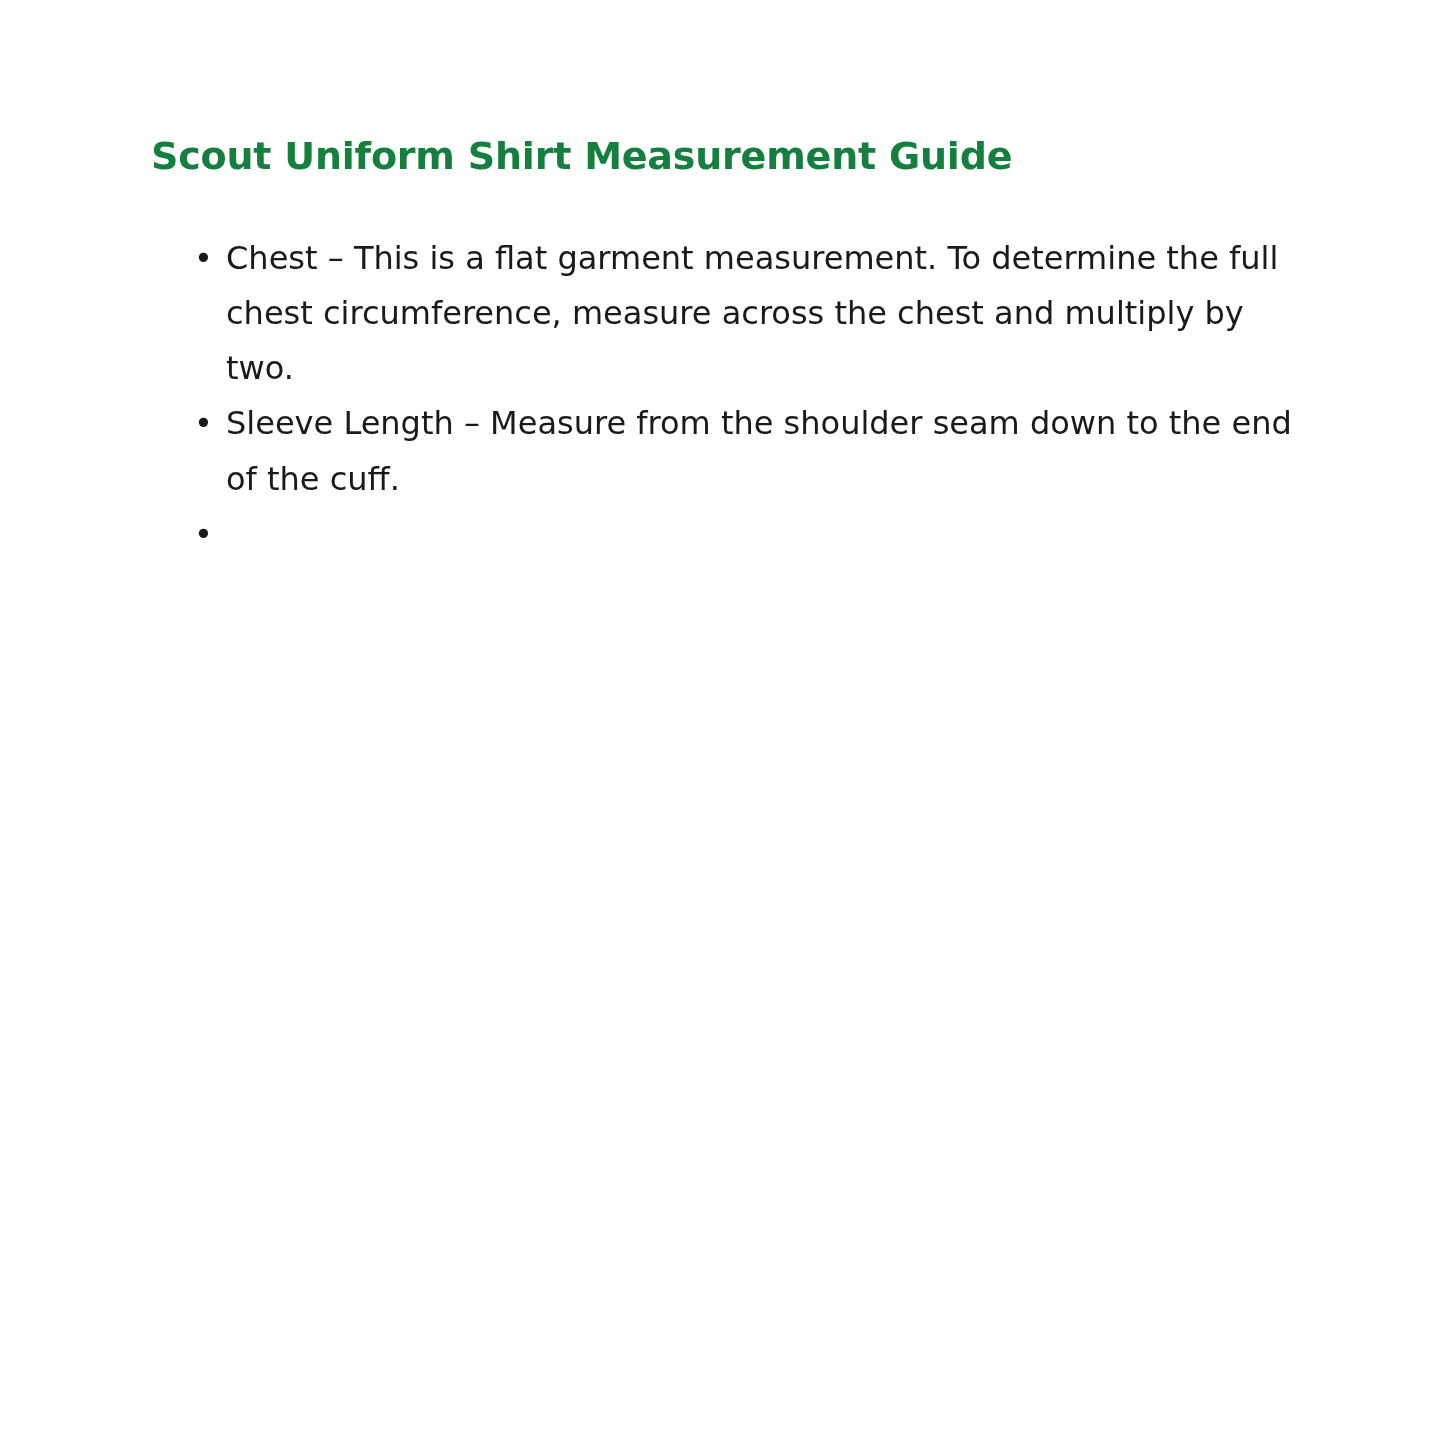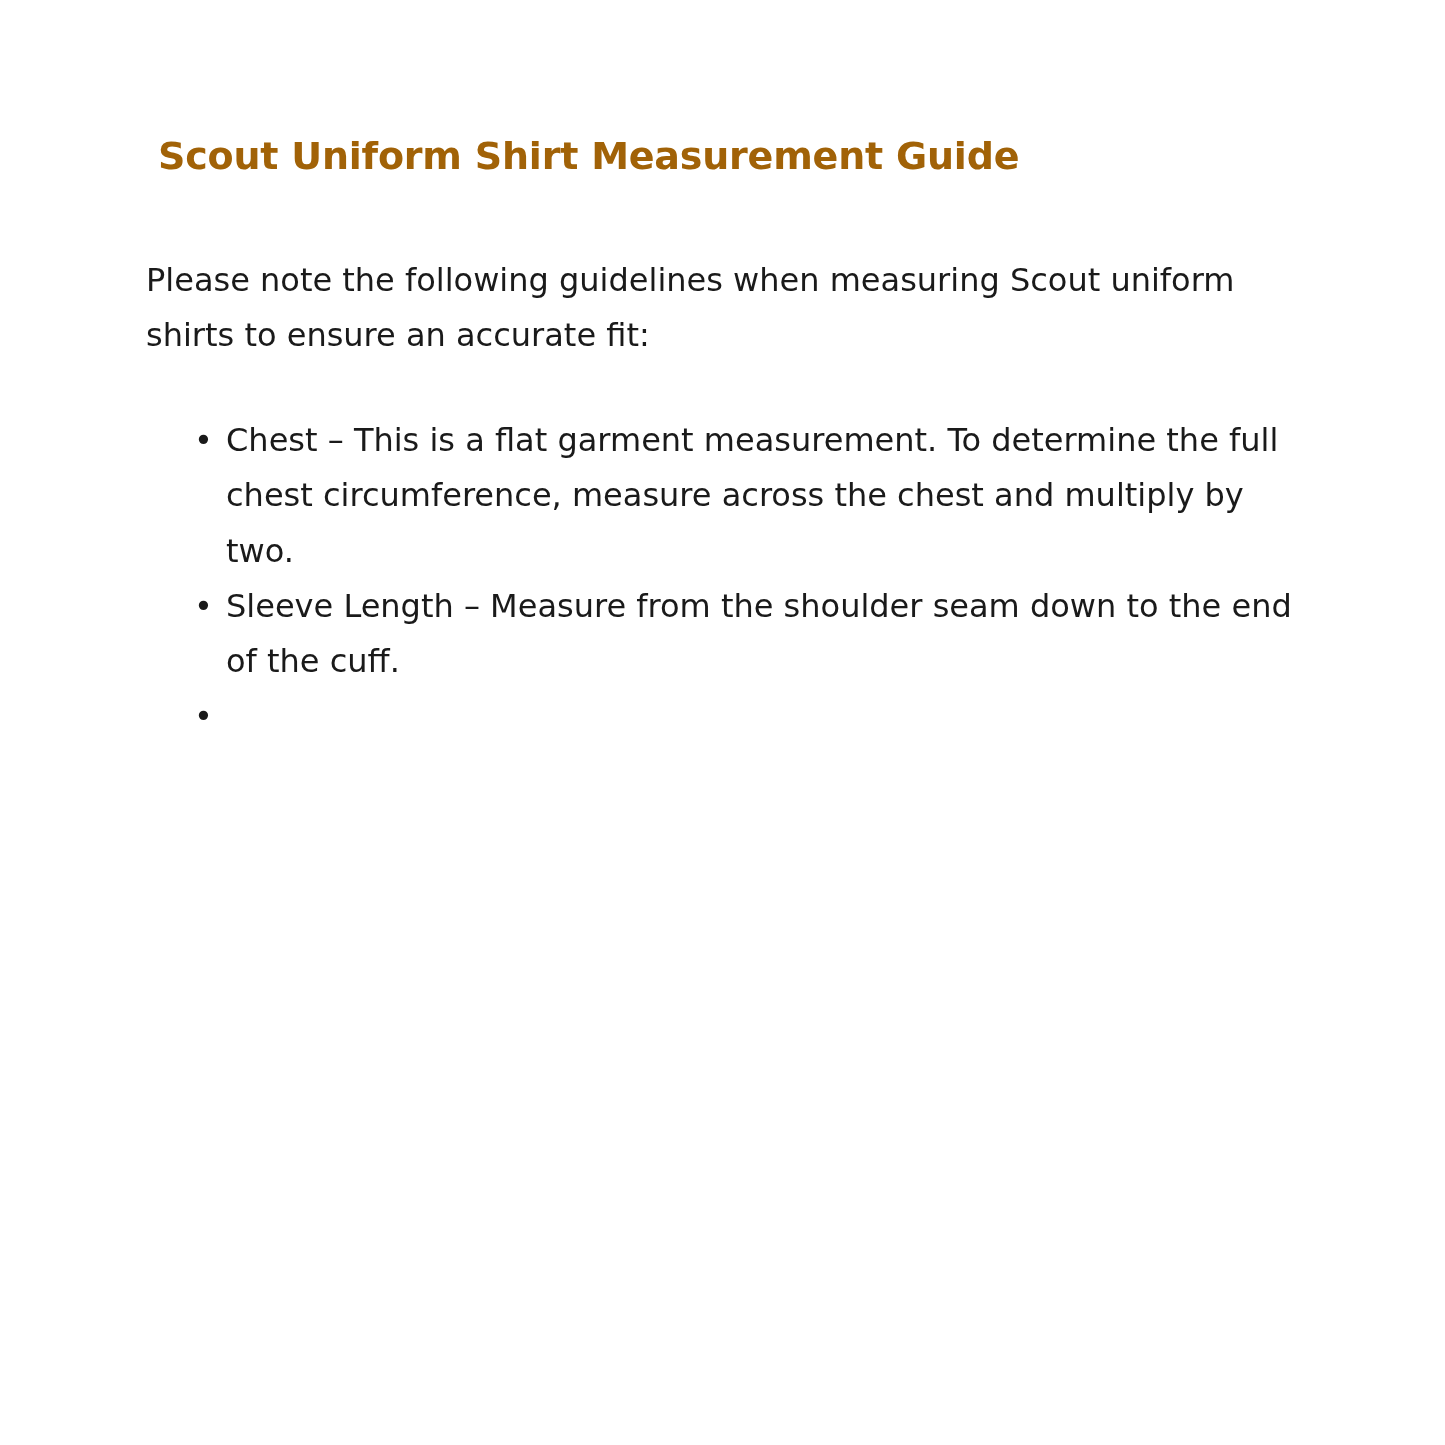--- a/index.html
+++ b/index.html
@@ -18,22 +18,22 @@
     box-sizing: border-box;
     width: 1445px;
     height: 1445px;
     padding: 132px 148px 0 146px;
   }
   .doc-title {
     font-size: 38px;
     font-weight: 700;
     letter-spacing: -0.2px;
     line-height: 1.3;
-    margin: 0 0 0 12px;
-    color: #a16207;
+    margin: 0 0 0 5px;
+    color: #15803d;
   }
   .intro {
     font-size: 32px;
     line-height: 1.72;
     margin: 72px 0 0 0;
     max-width: 1115px;
     color: #1a1a1a;
     font-weight: 400;
   }
   .bullet-list {
@@ -58,21 +58,20 @@
     line-height: 1.72;
   }
 </style>
 </head>
 <body>
 
 <div class="page">
 
   <h1 class="doc-title">Scout Uniform Shirt Measurement Guide</h1>
 
-  <p class="intro">Please note the following guidelines when measuring Scout uniform shirts to ensure an accurate fit:</p>
 
   <ul class="bullet-list">
     <li class="bullet-item">
       <span class="dot">•</span>
       <span>Chest – This is a flat garment measurement. To determine the full chest circumference, measure across the chest and multiply by two.</span>
     </li>
     <li class="bullet-item">
       <span class="dot">•</span>
       <span>Sleeve Length – Measure from the shoulder seam down to the end of the cuff.</span>
     </li>

